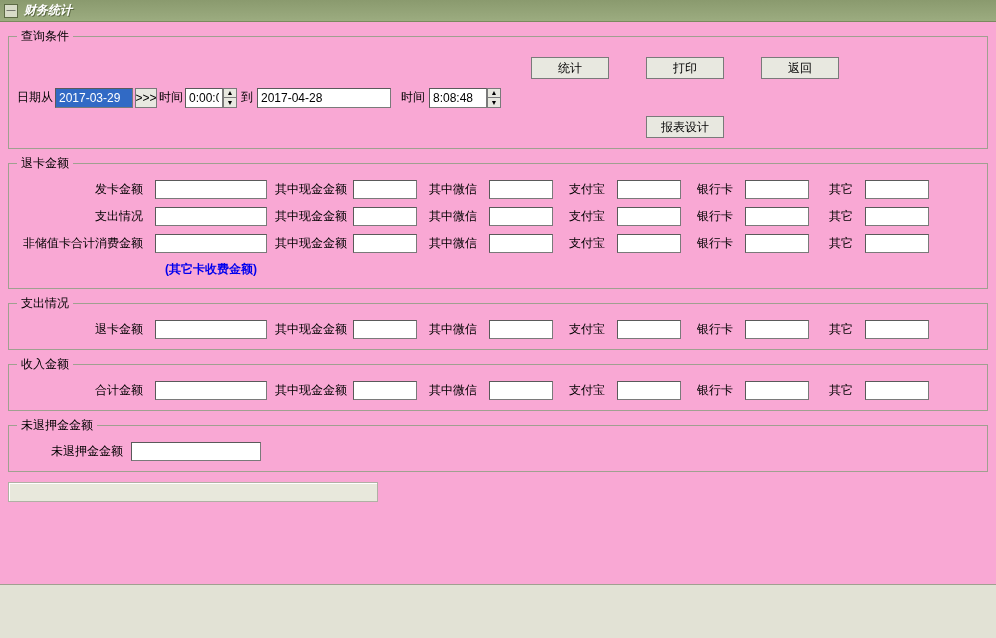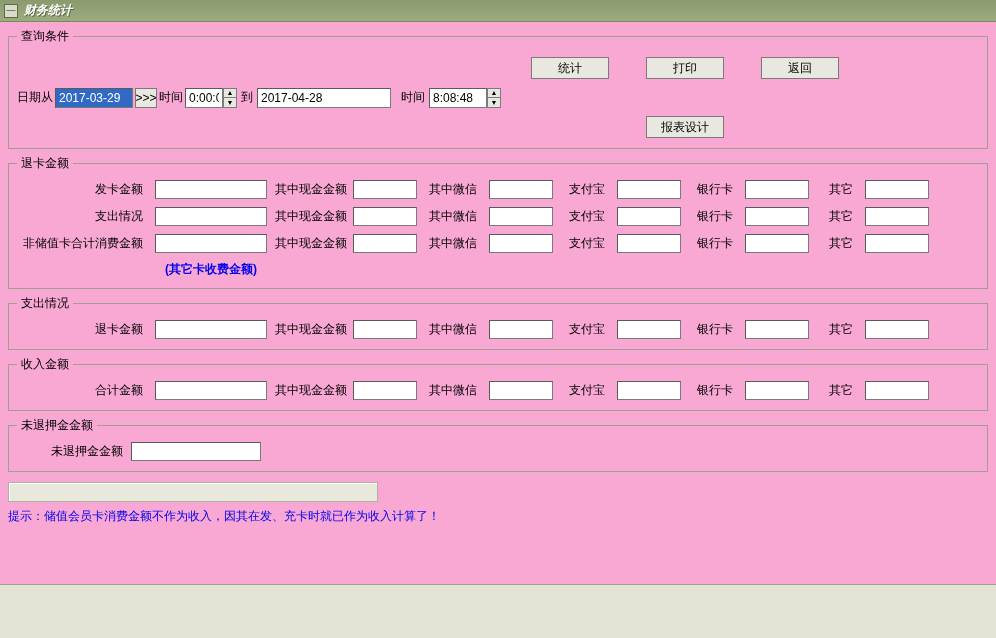--- a/index.html
+++ b/index.html
@@ -324,17 +324,16 @@
 
   <fieldset>
     <legend>未退押金金额</legend>
     <div class="grid2">
       <span class="cell-lbl">未退押金金额</span>
       <input class="field" style="">
     </div>
   </fieldset>
 
   <div class="status-strip"></div>
-  <div class="tip-blue" style="margin-top:6px;">提示：储值会员卡消费金额不作为收入，因其在发、充卡时就已作为收入计算了！</div>
 
 </div>
 
 <div class="bottom-border"></div>
 
 </body></html>

